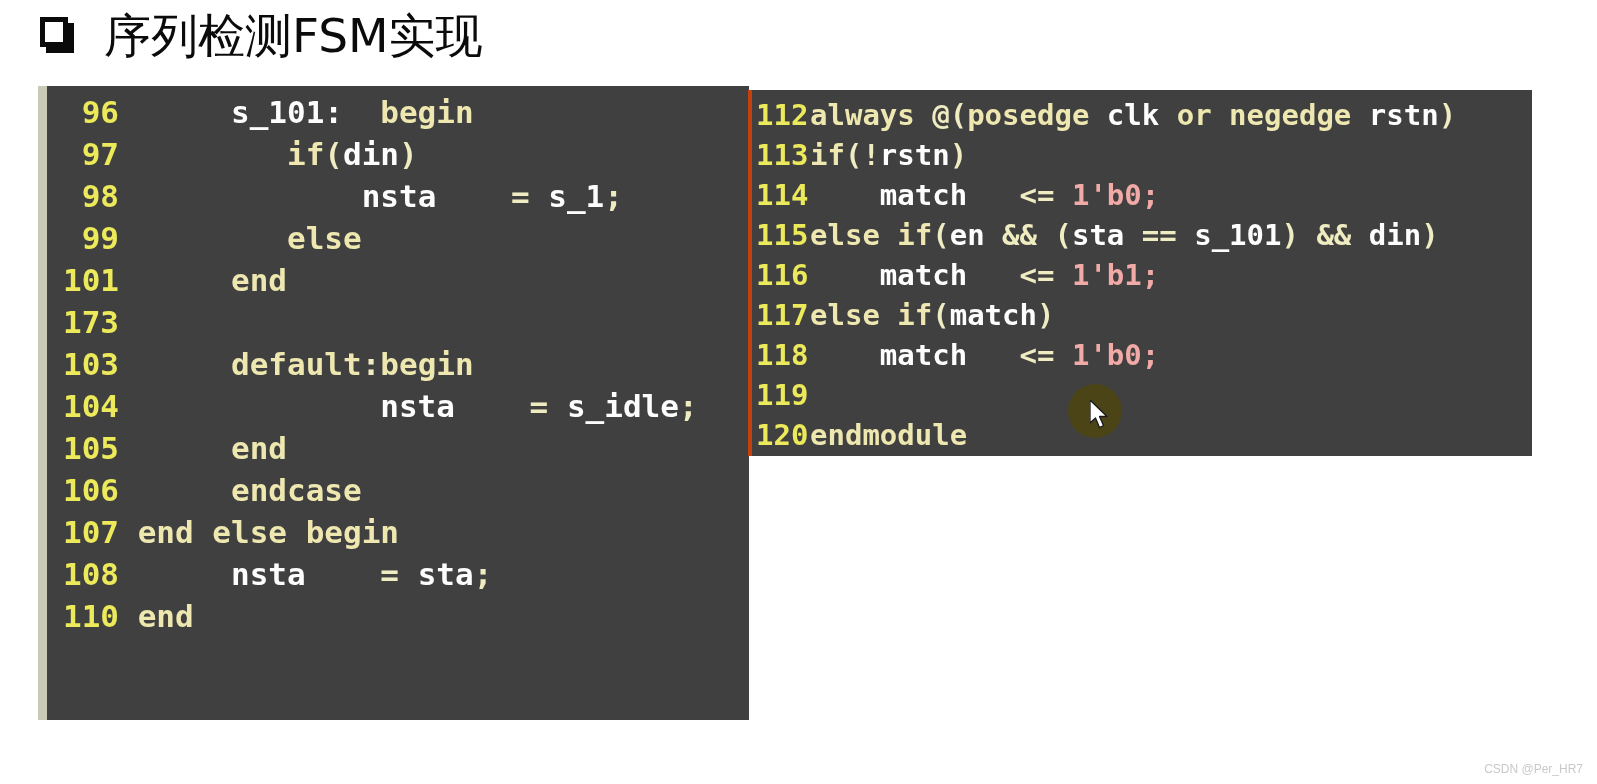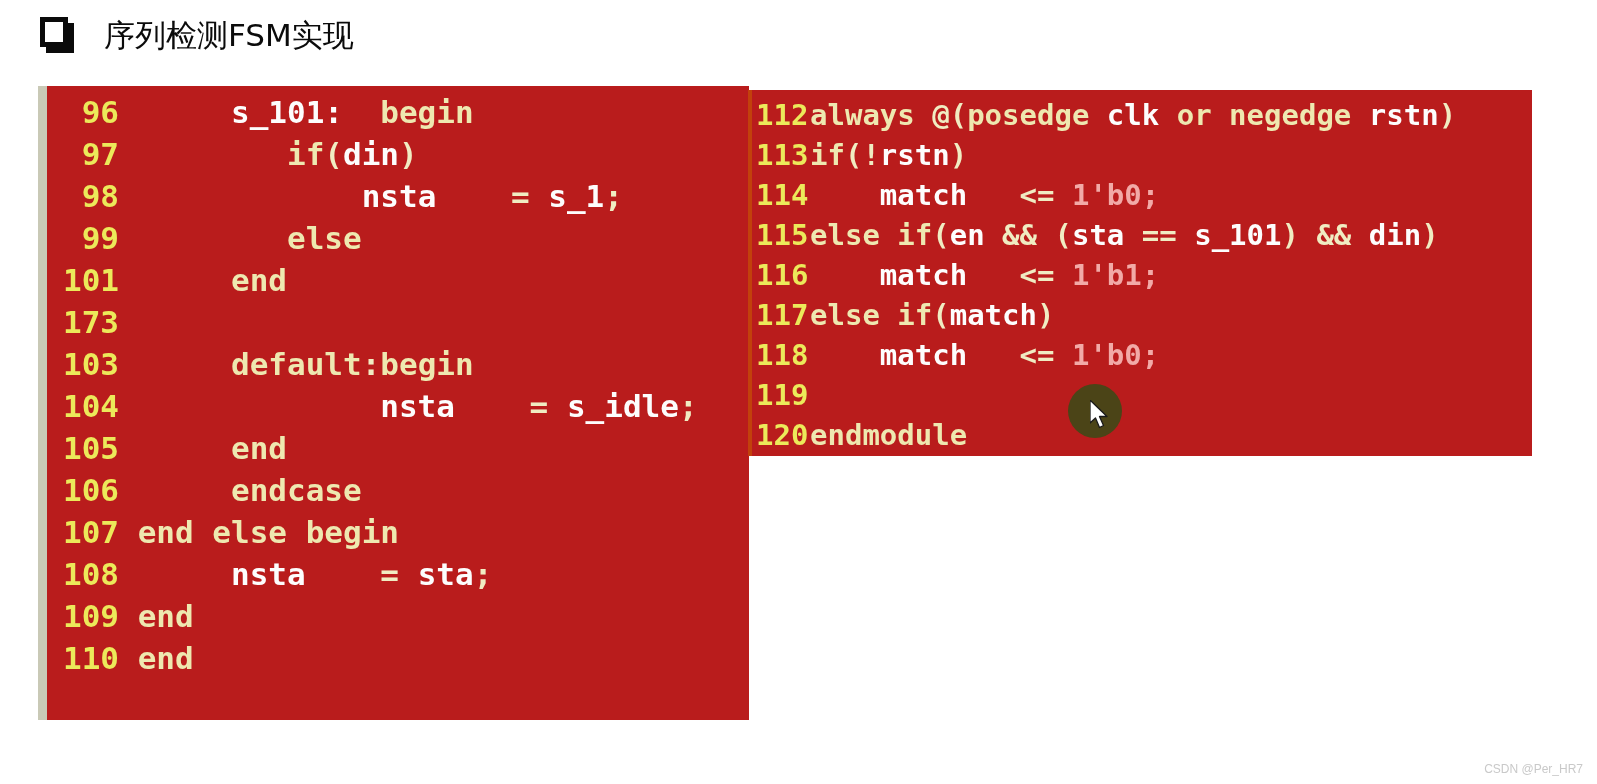--- a/index.html
+++ b/index.html
@@ -39,32 +39,32 @@
   }
   .bullet-square .sq-face {
     position: absolute;
     left: 0; top: 0;
     width: 28px; height: 30px;
     background: #ffffff;
     border: 5px solid #0a0a0a;
   }
   .title-text {
     font-family: "DejaVu Sans", "Liberation Sans", sans-serif;
-    font-size: 31px;
+    font-size: 47px;
     line-height: 1;
     color: #0b0b0b;
     font-weight: 400;
     letter-spacing: 0px;
     white-space: nowrap;
   }
 
   
   .code-panel {
     position: absolute;
-    background: #b91c1c;
+    background: #404040;
     overflow: hidden;
     font-family: "DejaVu Sans Mono", "Liberation Mono", monospace;
     font-weight: bold;
   }
   #code-left {
     left: 38px; top: 86px;
     width: 711px; height: 634px;
     border-left: 9px solid #c9c9b6;
   }
   #code-right {
@@ -142,21 +142,20 @@
         <span class="line"><span class="ln">98</span><span class="id">             </span><span class="id">nsta</span><span class="id">    </span><span class="op">=</span><span class="id"> </span><span class="id">s_1</span><span class="op">;</span></span>
         <span class="line"><span class="ln">99</span><span class="id">         </span><span class="kw">else</span></span>
         <span class="line"><span class="ln">101</span><span class="id">      </span><span class="kw">end</span></span>
         <span class="line"><span class="ln">173</span><span class="id"></span></span>
         <span class="line"><span class="ln">103</span><span class="id">      </span><span class="kw">default</span><span class="op">:</span><span class="kw">begin</span></span>
         <span class="line"><span class="ln">104</span><span class="id">              </span><span class="id">nsta</span><span class="id">    </span><span class="op">=</span><span class="id"> </span><span class="id">s_idle</span><span class="op">;</span></span>
         <span class="line"><span class="ln">105</span><span class="id">      </span><span class="kw">end</span></span>
         <span class="line"><span class="ln">106</span><span class="id">      </span><span class="kw">endcase</span></span>
         <span class="line"><span class="ln">107</span><span class="id"> </span><span class="kw">end else begin</span></span>
         <span class="line"><span class="ln">108</span><span class="id">      </span><span class="id">nsta</span><span class="id">    </span><span class="op">=</span><span class="id"> </span><span class="id">sta</span><span class="op">;</span></span>
-        <span class="line"><span class="ln">109</span><span class="id"> </span><span class="kw">end</span></span>
         <span class="line"><span class="ln">110</span><span class="id"> </span><span class="kw">end</span></span>
       </div>
   </div>
 
   <div class="code-panel" id="code-right">
     <div class="code-lines">
         <span class="line"><span class="ln">112</span><span class="kw">always</span><span class="op"> @(</span><span class="kw">posedge</span><span class="id"> </span><span class="id">clk</span><span class="id"> </span><span class="kw">or</span><span class="id"> </span><span class="kw">negedge</span><span class="id"> </span><span class="id">rstn</span><span class="op">)</span></span>
         <span class="line"><span class="ln">113</span><span class="kw">if</span><span class="op">(!</span><span class="id">rstn</span><span class="op">)</span></span>
         <span class="line"><span class="ln">114</span><span class="id">    </span><span class="id">match</span><span class="id">   </span><span class="op">&lt;=</span><span class="id"> </span><span class="num">1'b0</span><span class="num">;</span></span>
         <span class="line"><span class="ln">115</span><span class="kw">else if</span><span class="op">(</span><span class="id">en</span><span class="id"> </span><span class="op">&amp;&amp;</span><span class="op"> (</span><span class="id">sta</span><span class="id"> </span><span class="op">==</span><span class="id"> </span><span class="id">s_101</span><span class="op">) </span><span class="op">&amp;&amp;</span><span class="id"> </span><span class="id">din</span><span class="op">)</span></span>

